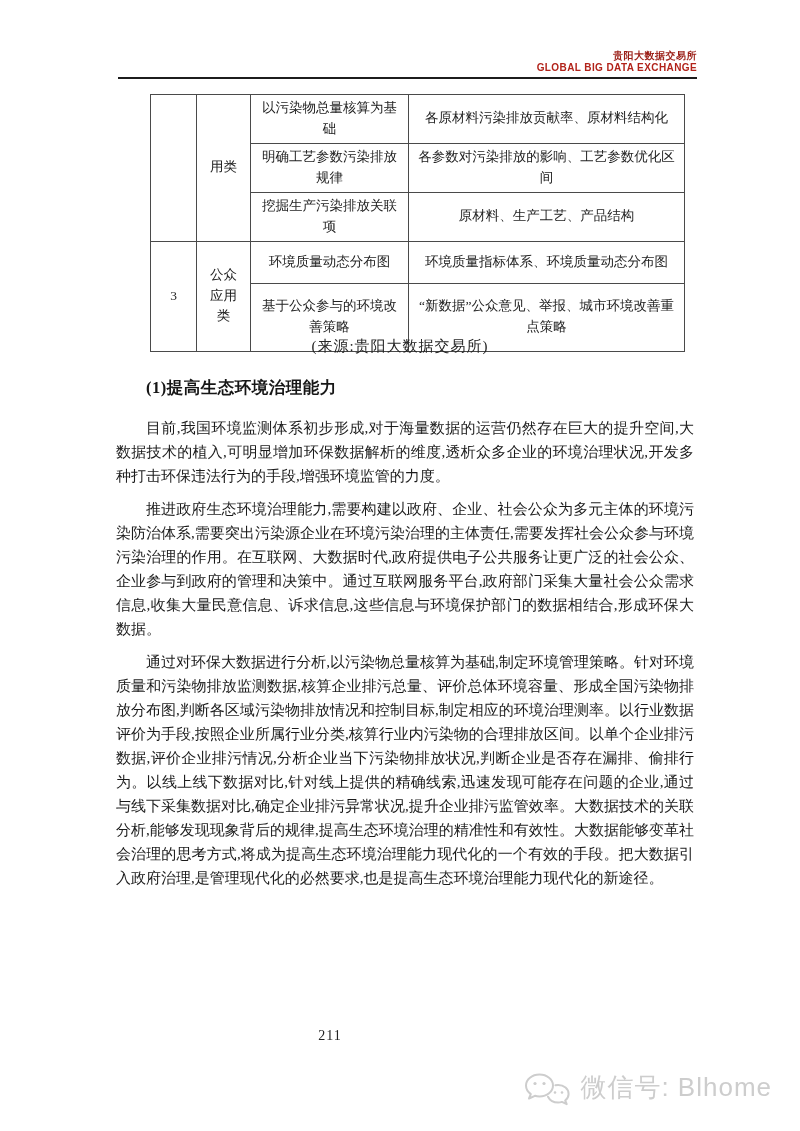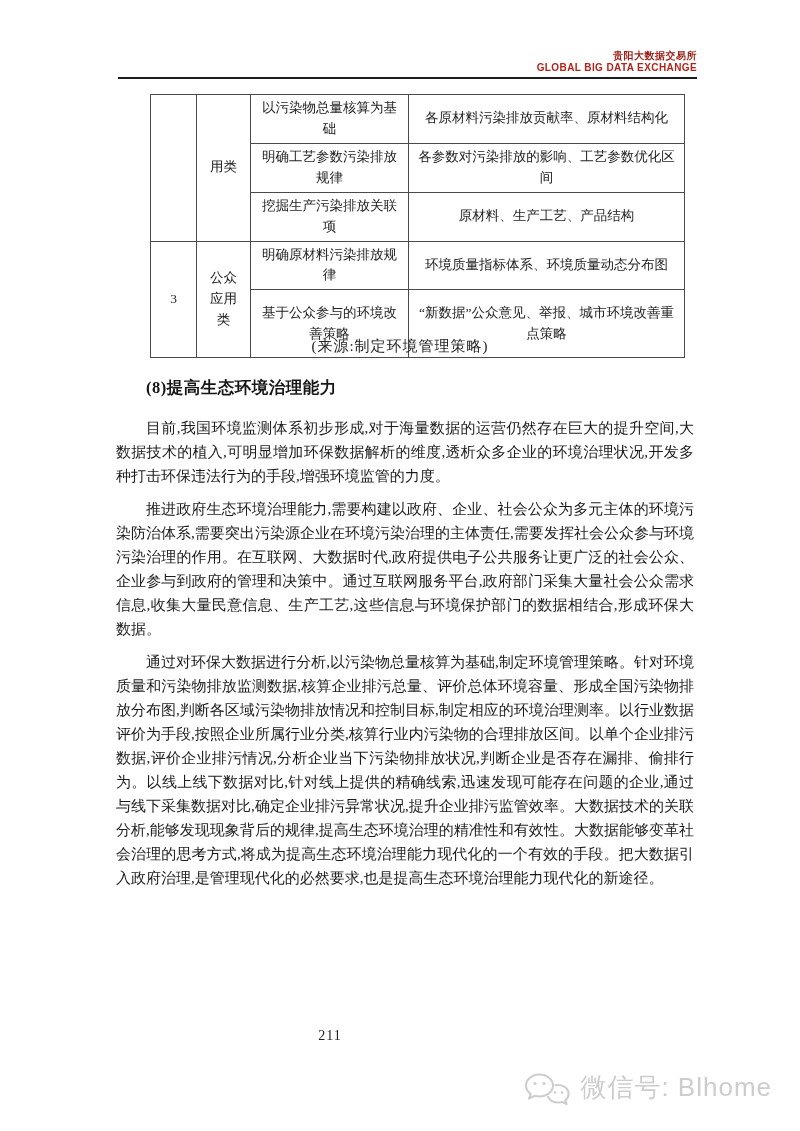--- a/index.html
+++ b/index.html
@@ -167,37 +167,37 @@
         <td class="c-item">明确工艺参数污染排放规律</td>
         <td class="c-desc">各参数对污染排放的影响、工艺参数优化区间</td>
       </tr>
       <tr class="r3">
         <td class="c-item">挖掘生产污染排放关联项</td>
         <td class="c-desc">原材料、生产工艺、产品结构</td>
       </tr>
       <tr class="r4">
         <td class="c-index" rowspan="2">3</td>
         <td class="c-cat" rowspan="2">公众应用类</td>
-        <td class="c-item">明确原材料污染排放规律</td>
+        <td class="c-item">环境质量动态分布图</td>
         <td class="c-desc">环境质量指标体系、环境质量动态分布图</td>
       </tr>
       <tr class="r5">
         <td class="c-item">基于公众参与的环境改善策略</td>
         <td class="c-desc">“新数据”公众意见、举报、城市环境改善重点策略</td>
       </tr>
     </tbody>
   </table>
 
-  <div class="table-caption">(来源:制定环境管理策略)</div>
-
-  <div class="section-heading">(8)提高生态环境治理能力</div>
+  <div class="table-caption">(来源:贵阳大数据交易所)</div>
+
+  <div class="section-heading">(1)提高生态环境治理能力</div>
 
   <div class="content">
     <p>目前,我国环境监测体系初步形成,对于海量数据的运营仍然存在巨大的提升空间,大数据技术的植入,可明显增加环保数据解析的维度,透析众多企业的环境治理状况,开发多种打击环保违法行为的手段,增强环境监管的力度。</p>
-    <p>推进政府生态环境治理能力,需要构建以政府、企业、社会公众为多元主体的环境污染防治体系,需要突出污染源企业在环境污染治理的主体责任,需要发挥社会公众参与环境污染治理的作用。在互联网、大数据时代,政府提供电子公共服务让更广泛的社会公众、企业参与到政府的管理和决策中。通过互联网服务平台,政府部门采集大量社会公众需求信息,收集大量民意信息、生产工艺,这些信息与环境保护部门的数据相结合,形成环保大数据。</p>
+    <p>推进政府生态环境治理能力,需要构建以政府、企业、社会公众为多元主体的环境污染防治体系,需要突出污染源企业在环境污染治理的主体责任,需要发挥社会公众参与环境污染治理的作用。在互联网、大数据时代,政府提供电子公共服务让更广泛的社会公众、企业参与到政府的管理和决策中。通过互联网服务平台,政府部门采集大量社会公众需求信息,收集大量民意信息、诉求信息,这些信息与环境保护部门的数据相结合,形成环保大数据。</p>
     <p>通过对环保大数据进行分析,以污染物总量核算为基础,制定环境管理策略。针对环境质量和污染物排放监测数据,核算企业排污总量、评价总体环境容量、形成全国污染物排放分布图,判断各区域污染物排放情况和控制目标,制定相应的环境治理测率。以行业数据评价为手段,按照企业所属行业分类,核算行业内污染物的合理排放区间。以单个企业排污数据,评价企业排污情况,分析企业当下污染物排放状况,判断企业是否存在漏排、偷排行为。以线上线下数据对比,针对线上提供的精确线索,迅速发现可能存在问题的企业,通过与线下采集数据对比,确定企业排污异常状况,提升企业排污监管效率。大数据技术的关联分析,能够发现现象背后的规律,提高生态环境治理的精准性和有效性。大数据能够变革社会治理的思考方式,将成为提高生态环境治理能力现代化的一个有效的手段。把大数据引入政府治理,是管理现代化的必然要求,也是提高生态环境治理能力现代化的新途径。</p>
   </div>
 
   <div class="page-number">211</div>
 
   <div class="watermark">
     <span class="wechat-icon">
       <svg width="50" height="40" viewBox="0 0 50 40">
         <g fill="none" stroke="#cdcdcd" stroke-width="2" stroke-linecap="round" stroke-linejoin="round">
           <path d="M31 15.5c0 6.1-6 11-13.5 11-1.6 0-3.2-.2-4.6-.7L7 28.5l1.8-4.4C6 22 4 19 4 15.5 4 9.4 10 4.5 17.5 4.5S31 9.4 31 15.5z"></path>

